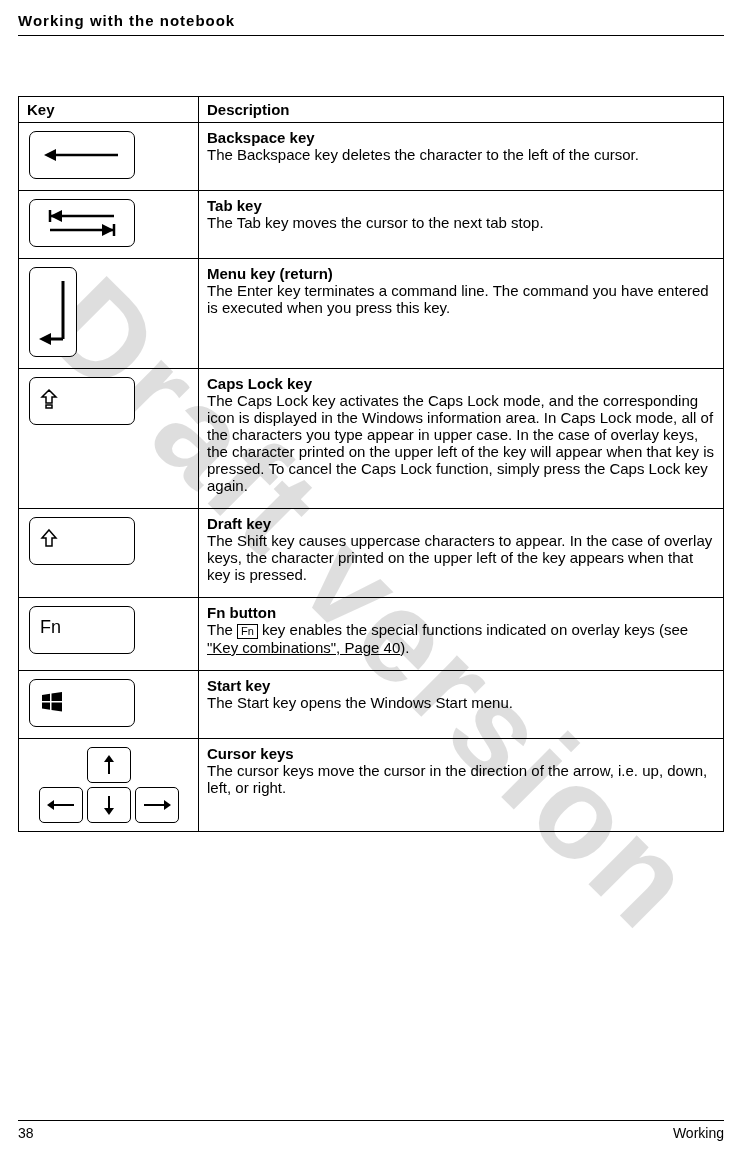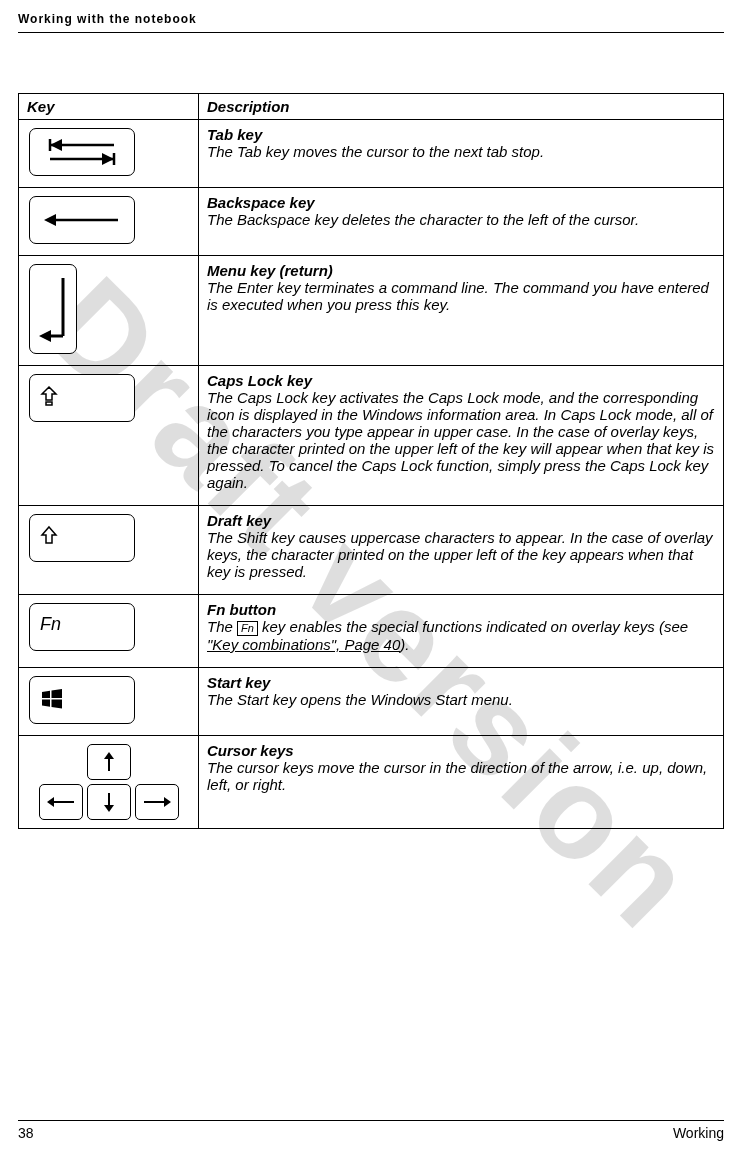--- a/index.html
+++ b/index.html
@@ -7,21 +7,21 @@
       font-family: Arial, Helvetica, sans-serif;
       width: 742px;
       height: 1159px;
       position: relative;
       padding: 12px 18px 0 18px;
       background: #fff;
       color: #000;
     }
     .page-header {
       font-weight: bold;
-      font-size: 12px;
+      font-size: 15px;
       letter-spacing: 1px;
       padding-bottom: 6px;
       border-bottom: 1px solid #000;
       margin-bottom: 60px;
     }
     .watermark {
       position: absolute;
       left: 50%;
       top: 52%;
       transform: translate(-50%, -50%) rotate(45deg);
@@ -31,21 +31,20 @@
       letter-spacing: 4px;
       pointer-events: none;
       white-space: nowrap;
       z-index: 0;
     }
     table.keys {
       width: 100%;
       border-collapse: collapse;
       position: relative;
       z-index: 1;
-      font-style: italic;
     }
     table.keys th, table.keys td {
       border: 1.5px solid #000;
       font-size: 15px;
       vertical-align: top;
       text-align: left;
     }
     table.keys th {
       font-weight: bold;
       padding: 4px 8px;
@@ -144,51 +143,51 @@
       <th>Key</th>
       <th>Description</th>
     </tr>
   </thead>
   <tbody>
 
     <tr>
       <td class="keycell">
         <span class="key-outline key-std">
           <span class="key-inner">
+            <svg width="80" height="20" viewBox="0 0 80 20">
+              <line x1="10" y1="10" x2="76" y2="10" stroke="#000" stroke-width="2.5"></line>
+              <polygon points="2,10 14,4 14,16" fill="#000"></polygon>
+            </svg>
+          </span>
+        </span>
+      </td>
+      <td>
+        <span class="desc-title">Backspace key</span><br>
+        <span class="desc-text">The Backspace key deletes the character to the left of the cursor.</span>
+      </td>
+    </tr>
+
+    <tr>
+      <td class="keycell">
+        <span class="key-outline key-std">
+          <span class="key-inner">
             <svg width="80" height="34" viewBox="0 0 80 34">
               <line x1="8" y1="4" x2="8" y2="16" stroke="#000" stroke-width="2.5"></line>
               <line x1="8" y1="10" x2="72" y2="10" stroke="#000" stroke-width="2.5"></line>
               <polygon points="8,10 20,4 20,16" fill="#000"></polygon>
               <line x1="72" y1="18" x2="72" y2="30" stroke="#000" stroke-width="2.5"></line>
               <line x1="8" y1="24" x2="72" y2="24" stroke="#000" stroke-width="2.5"></line>
               <polygon points="72,24 60,18 60,30" fill="#000"></polygon>
             </svg>
           </span>
         </span>
       </td>
       <td>
         <span class="desc-title">Tab key</span><br>
         <span class="desc-text">The Tab key moves the cursor to the next tab stop.</span>
-      </td>
-    </tr>
-
-    <tr>
-      <td class="keycell">
-        <span class="key-outline key-std">
-          <span class="key-inner">
-            <svg width="80" height="20" viewBox="0 0 80 20">
-              <line x1="10" y1="10" x2="76" y2="10" stroke="#000" stroke-width="2.5"></line>
-              <polygon points="2,10 14,4 14,16" fill="#000"></polygon>
-            </svg>
-          </span>
-        </span>
-      </td>
-      <td>
-        <span class="desc-title">Backspace key</span><br>
-        <span class="desc-text">The Backspace key deletes the character to the left of the cursor.</span>
       </td>
     </tr>
 
     <tr>
       <td class="keycell">
         <span class="key-outline key-tall">
           <span class="key-inner">
             <svg width="36" height="78" viewBox="0 0 36 78">
               <line x1="28" y1="8" x2="28" y2="66" stroke="#000" stroke-width="3"></line>
               <line x1="28" y1="66" x2="12" y2="66" stroke="#000" stroke-width="3"></line>

